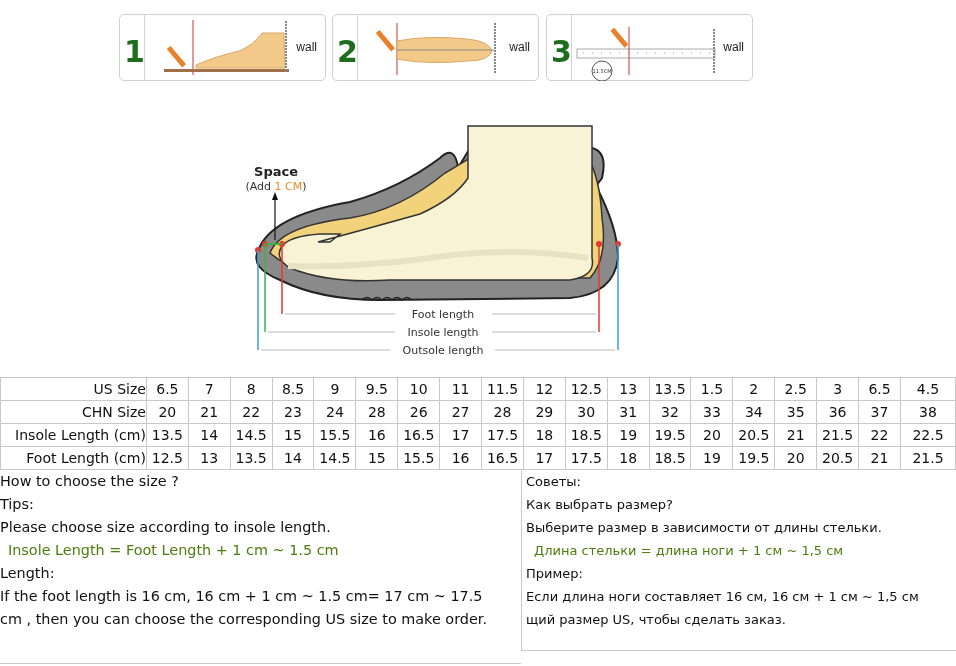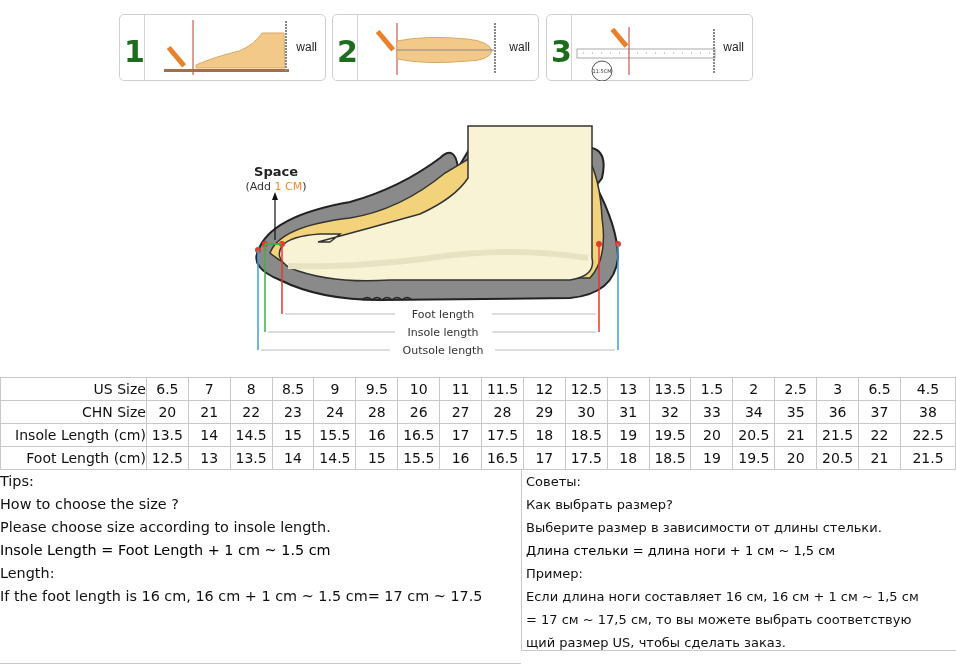--- a/index.html
+++ b/index.html
@@ -12,21 +12,21 @@
   .step svg{position:absolute;left:24px;top:0;}
   .diagram{position:absolute;left:230px;top:118px;width:400px;height:242px;}
   table.sizes{position:absolute;left:0;top:377px;border-collapse:collapse;font-family:"DejaVu Sans",sans-serif;font-size:14px;}
   table.sizes td{border:1px solid #c8c8c8;text-align:center;height:22px;padding:0;white-space:nowrap;color:#111;}
   table.sizes td.lbl{width:145px;text-align:right;}
   table.sizes td.v{width:41px;}
   table.sizes td.vlast{width:54px;}
   .tips{position:absolute;left:0;top:469px;width:521px;height:195px;border-top:1px solid #c8c8c8;border-bottom:1px solid #c8c8c8;font-family:"DejaVu Sans",sans-serif;font-size:14.4px;line-height:23px;box-sizing:border-box;padding-top:0px;}
   .tips-ru{position:absolute;left:521px;top:469px;width:435px;height:182px;border-left:1px solid #c8c8c8;border-top:1px solid #c8c8c8;border-bottom:1px solid #c8c8c8;font-family:"DejaVu Sans",sans-serif;font-size:13px;line-height:23px;box-sizing:border-box;padding-left:4px;}
   .tips div,.tips-ru div{white-space:nowrap;}
-  .red{color:#000000;}
+  .red{color:#4d7c0f;margin-left:8px;}
 </style>
 </head>
 <body>
 
 <div class="steps">
 
   <div class="step" style="left:0;">
     <div class="numcell">
         <span class="num">1</span>
       </div>
@@ -202,30 +202,30 @@
         <td class="v">19.5</td>
         <td class="v">20</td>
         <td class="v">20.5</td>
         <td class="v">21</td>
         <td class="vlast">21.5</td>
       </tr>
     </tbody>
 </table>
 
 <div class="tips">
+  <div>How to choose the size ?</div>
   <div>Tips:</div>
-  <div>How to choose the size ?</div>
   <div>Please choose size according to insole length.</div>
   <div class="red">Insole Length = Foot Length + 1 cm ~ 1.5 cm</div>
   <div>Length:</div>
   <div>If the foot length is 16 cm, 16 cm + 1 cm ~ 1.5 cm= 17 cm ~ 17.5</div>
+  <div>cm , then you can choose the corresponding US size to make order.</div>
 </div>
 
 <div class="tips-ru">
   <div>Советы:</div>
   <div>Как выбрать размер?</div>
   <div>Выберите размер в зависимости от длины стельки.</div>
   <div class="red">Длина стельки = длина ноги + 1 см ~ 1,5 см</div>
   <div>Пример:</div>
   <div>Если длина ноги составляет 16 см, 16 см + 1 см ~ 1,5 см</div>
-  <div>= 17 см ~ 17,5 см, то вы можете выбрать соответствую</div>
   <div>щий размер US, чтобы сделать заказ.</div>
 </div>
 
 </body></html>

